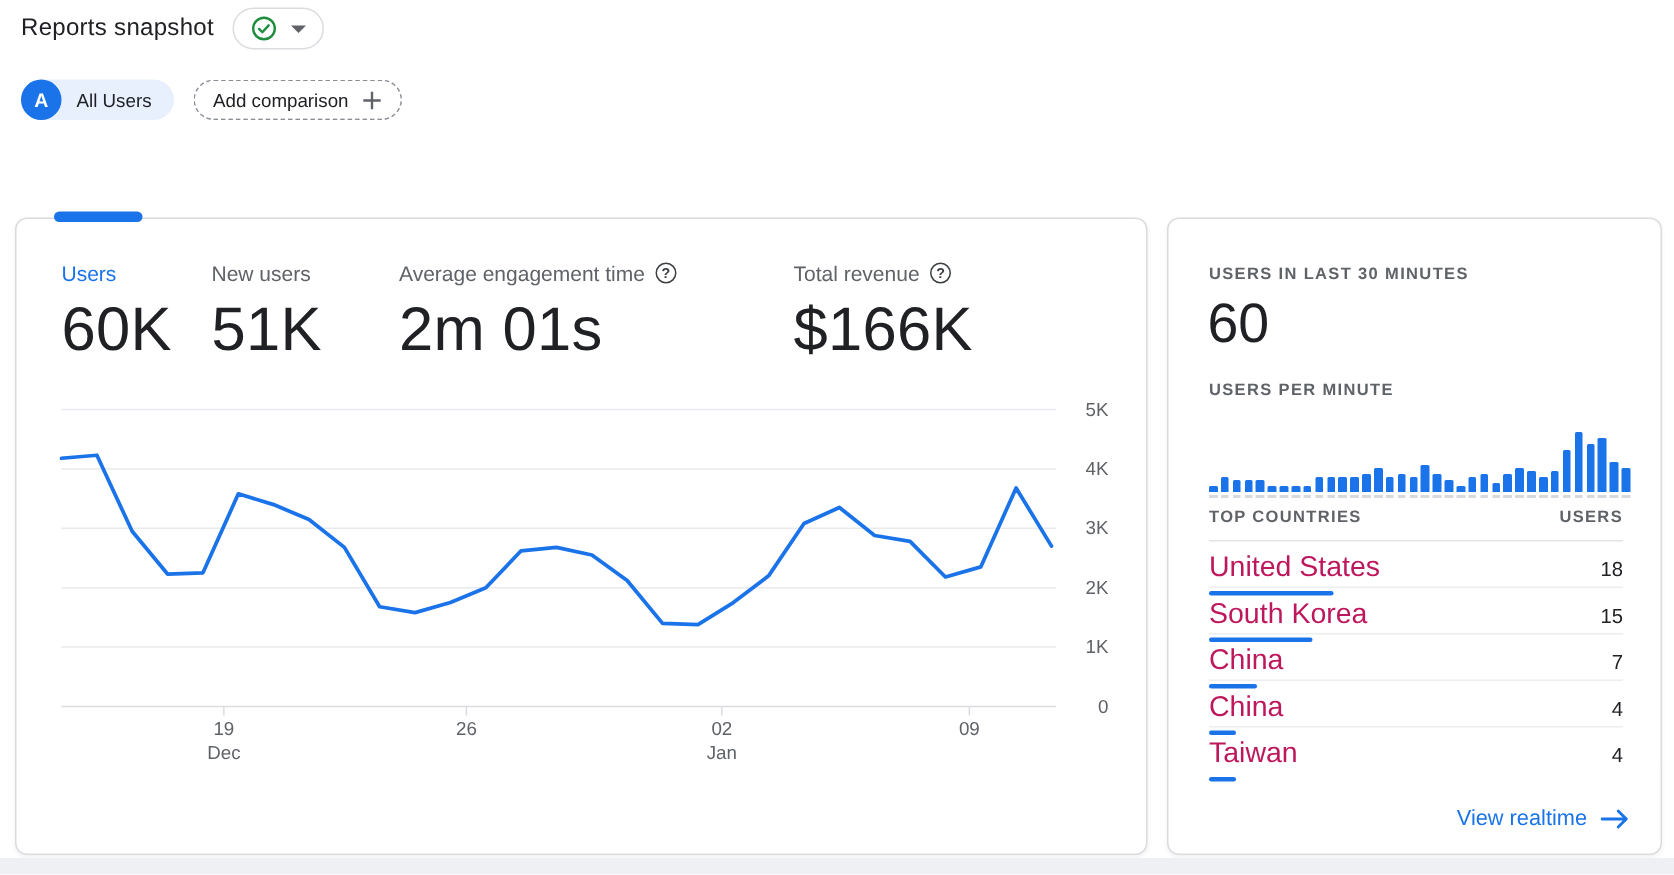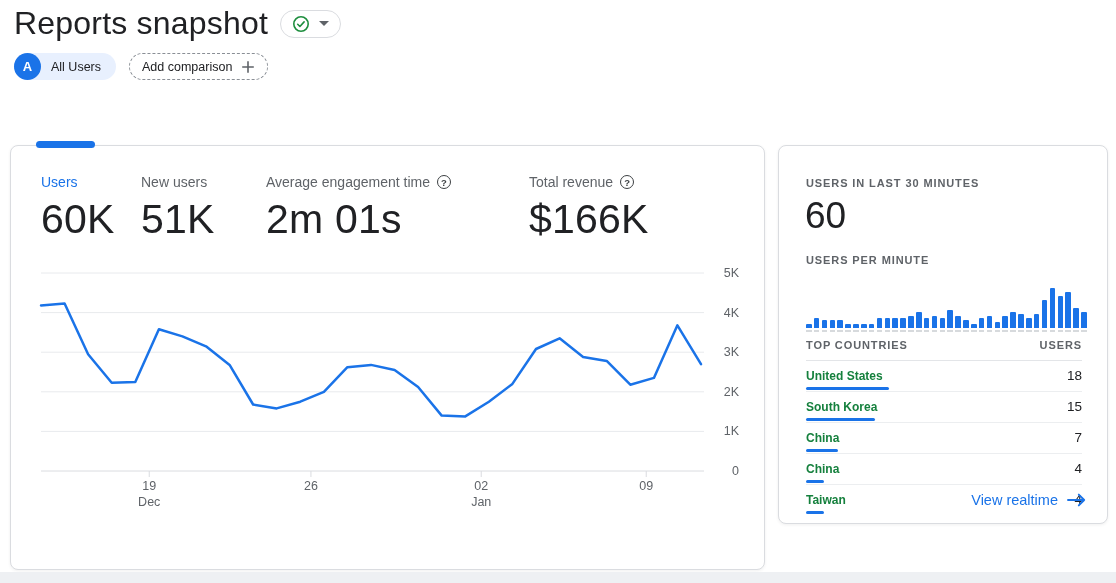--- a/index.html
+++ b/index.html
@@ -5,21 +5,21 @@
   * { box-sizing: border-box; }
   html,body { margin:0; padding:0; }
   body {
     width:1116px; height:583px; position:relative; overflow:hidden;
     background:#ffffff; color:#202124;
     font-family:"Liberation Sans", sans-serif;
   }
 
   
   .title-row { position:absolute; left:14px; top:5px; display:flex; align-items:center; gap:12px; }
-  .page-title { font-size:32px; font-weight:400; color:#202124; margin:0; letter-spacing:.2px; }
+  .page-title { font-size:16px; font-weight:400; color:#202124; margin:0; letter-spacing:.2px; }
   .status-pill {
     display:flex; align-items:center; gap:9px; height:28px; padding:0 11px;
     background:#fff; border:1px solid #dadce0; border-radius:16px; cursor:pointer;
   }
   .caret { width:0; height:0; border-left:5px solid transparent; border-right:5px solid transparent; border-top:5px solid #5f6368; }
 
   
   .chips-row { position:absolute; left:14px; top:53px; display:flex; align-items:center; gap:13px; }
   .chip { display:flex; align-items:center; height:27px; border-radius:14px; cursor:pointer; }
   .chip-all-users { background:#e8f0fe; padding-right:15px; gap:10px; }
@@ -29,21 +29,21 @@
   }
   .chip-add { background:#fff; border:1px dashed #8a8f96; padding:0 12px; gap:9px; }
   .chip-label { font-size:12.5px; font-weight:normal; color:#202124; }
 
   
   .card {
     position:absolute; top:145px; background:#fff; border:1px solid #dadce0;
     border-radius:8px; box-shadow:0 1px 3px rgba(60,64,67,.08);
   }
   .overview-card { left:10px;  width:755px; height:425px; }
-  .realtime-card { left:778px; width:330px; height:379px; }
+  .realtime-card { left:778px; width:330px; height:425px; }
 
   .card-indicator {
     position:absolute; top:-5px; left:25px; width:59px; height:7px;
     background:#1a73e8; border-radius:4px;
   }
 
   
   .metrics { position:absolute; left:30px; top:28px; display:flex; }
   .metric { cursor:pointer; }
   .metric.m1 { width:100px; } .metric.m2 { width:125px; } .metric.m3 { width:263px; }
@@ -79,21 +79,21 @@
 
   .rt-table { position:absolute; left:27px; top:193px; width:276px; }
   .rt-table-head {
     display:flex; justify-content:space-between; padding-bottom:9px;
     border-bottom:1px solid #e3e5e8;
     font-size:11px; font-weight:bold; letter-spacing:.9px; color:#5f6368;
   }
   .rt-row { padding:7px 0 3px 0; border-bottom:1px solid #eceef0; height:31px; }
   .rt-row:last-child { border-bottom:none; }
   .rt-row-line { display:flex; justify-content:space-between; align-items:baseline; }
-  .rt-country { font-size:12px; color:#15803d;font-weight:bold; }
+  .rt-country { font-size:19px; color:#be185d; }
   .rt-users   { font-size:13.5px; color:#202124; }
   .rt-bar { height:3px; background:#1a73e8; border-radius:2px; margin-top:4px; }
 
   .rt-link {
     position:absolute; right:20px; bottom:15px; display:flex; align-items:center; gap:9px;
     color:#1a73e8; font-size:14.5px; text-decoration:none; cursor:pointer;text-align:center;
   }
 
   .footer-strip { position:absolute; left:0; right:0; bottom:0; height:11px; background:#eef0f3; }
 </style>

